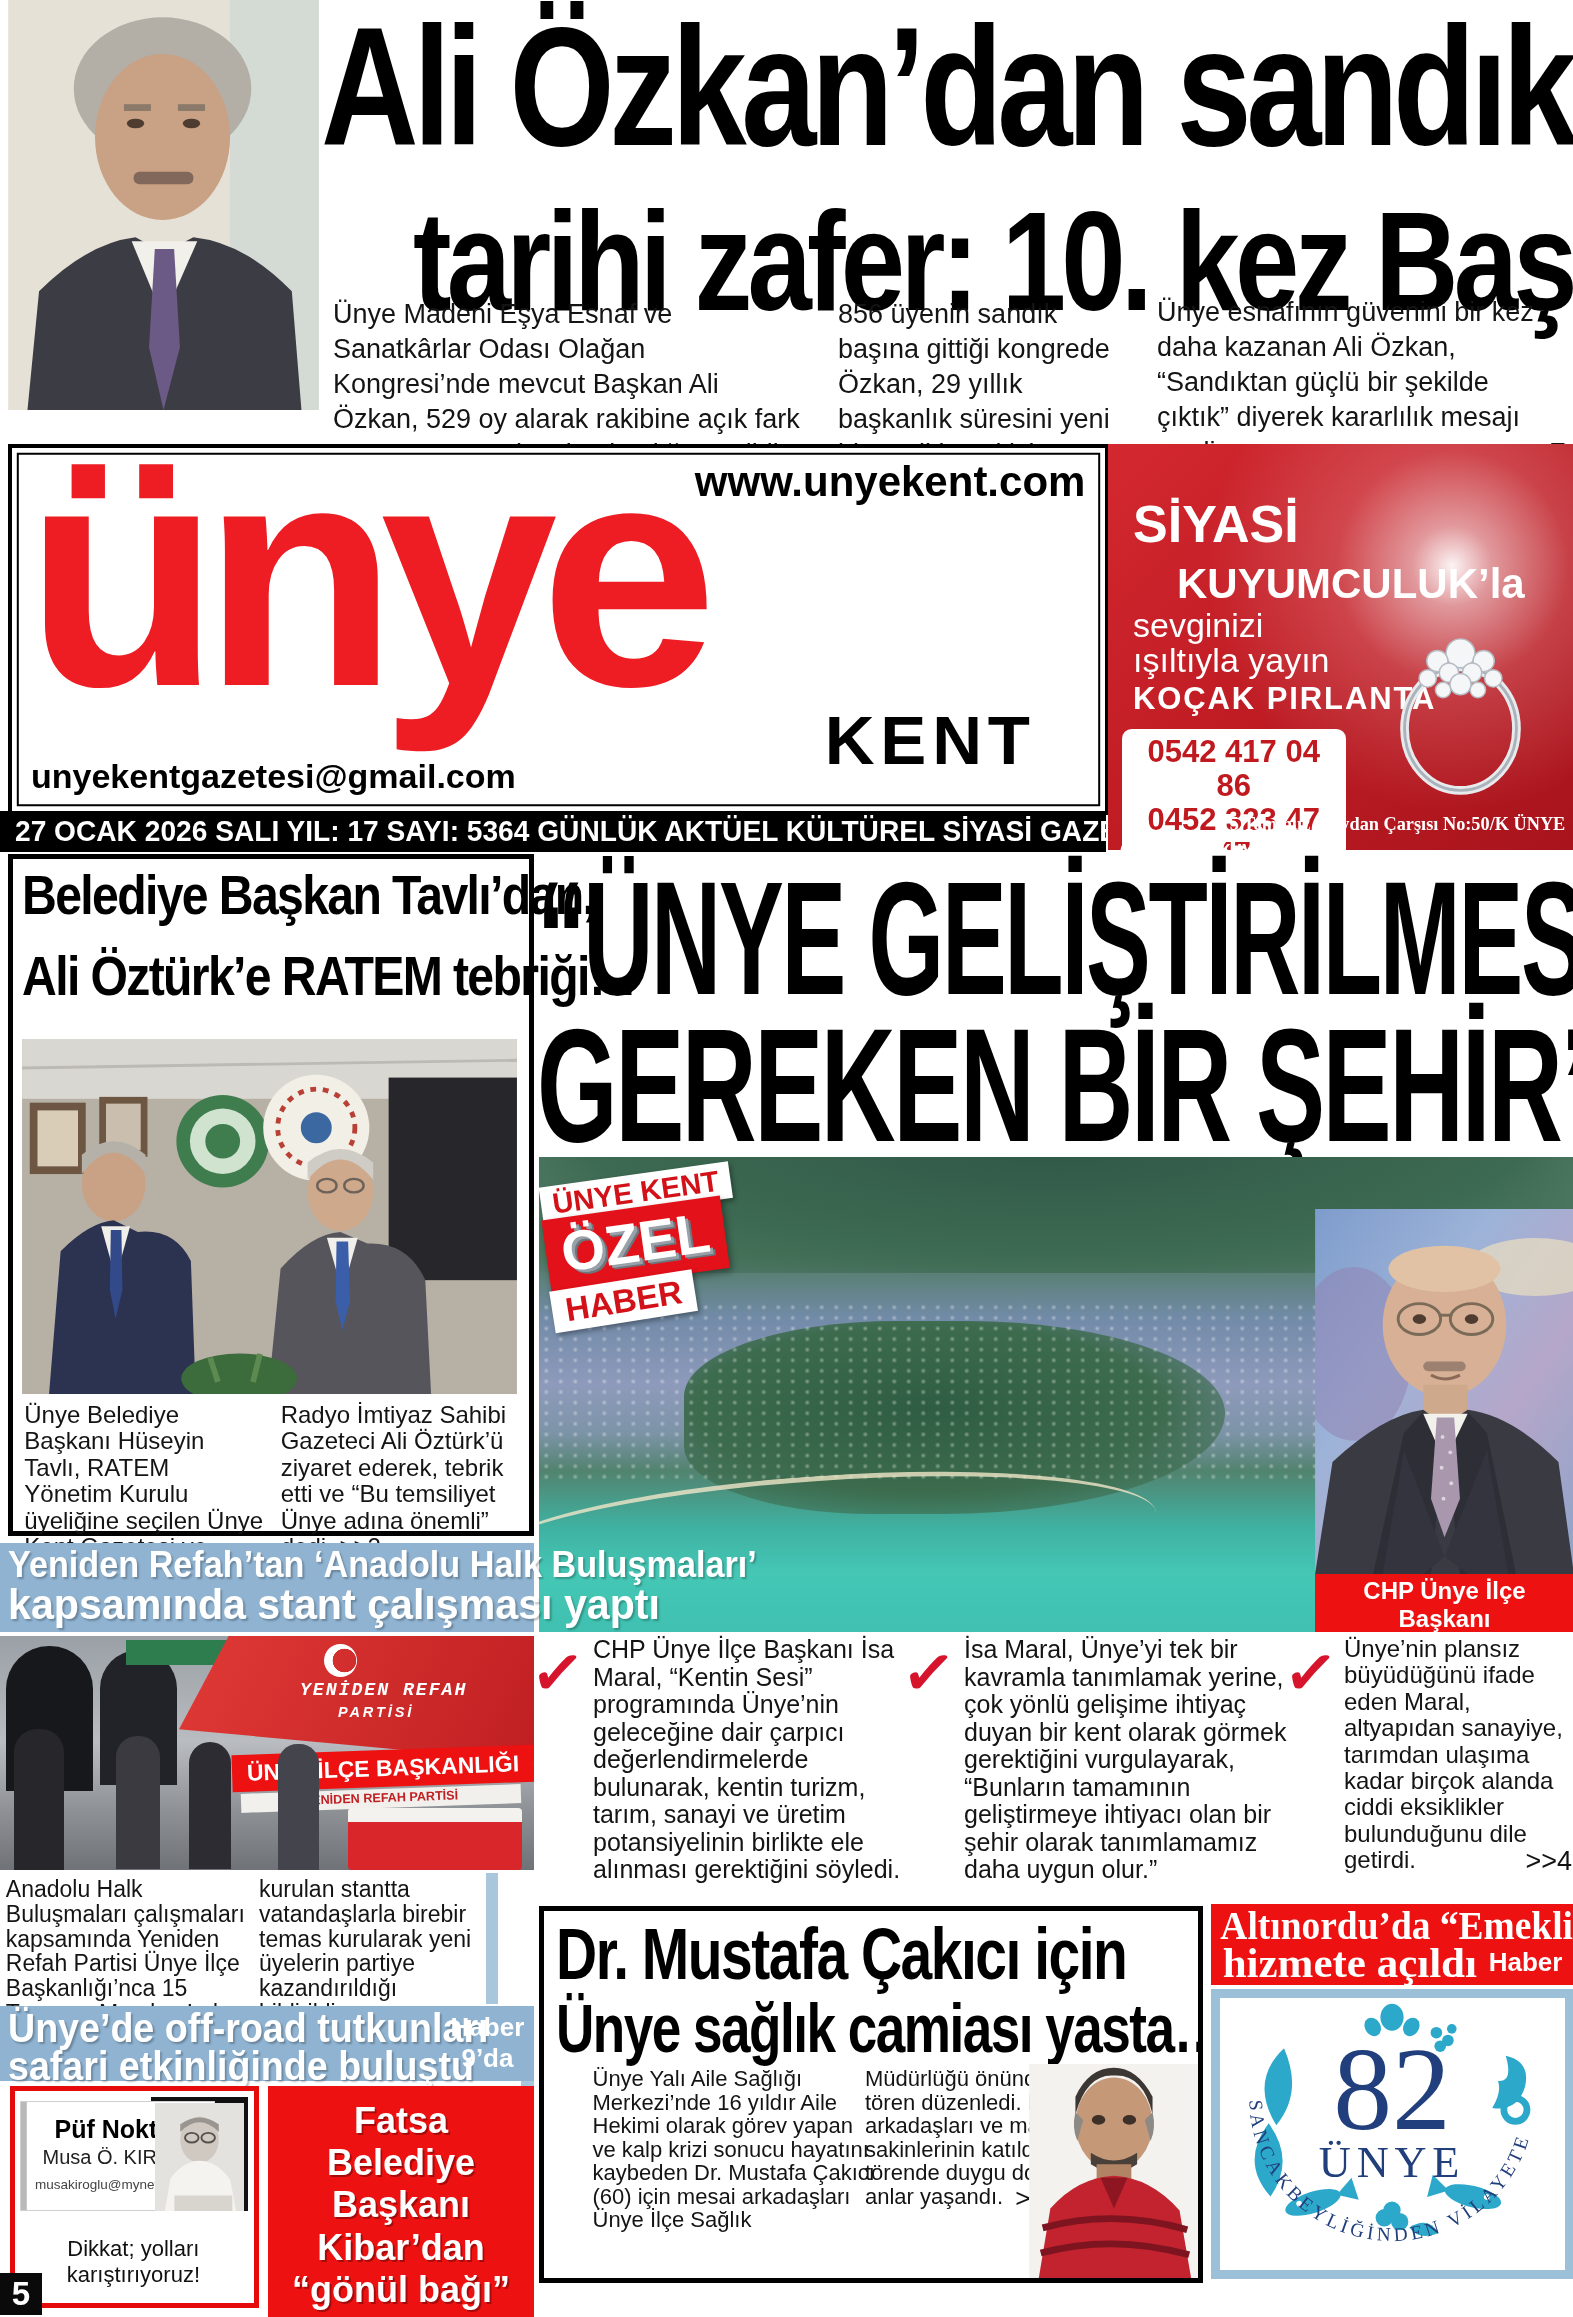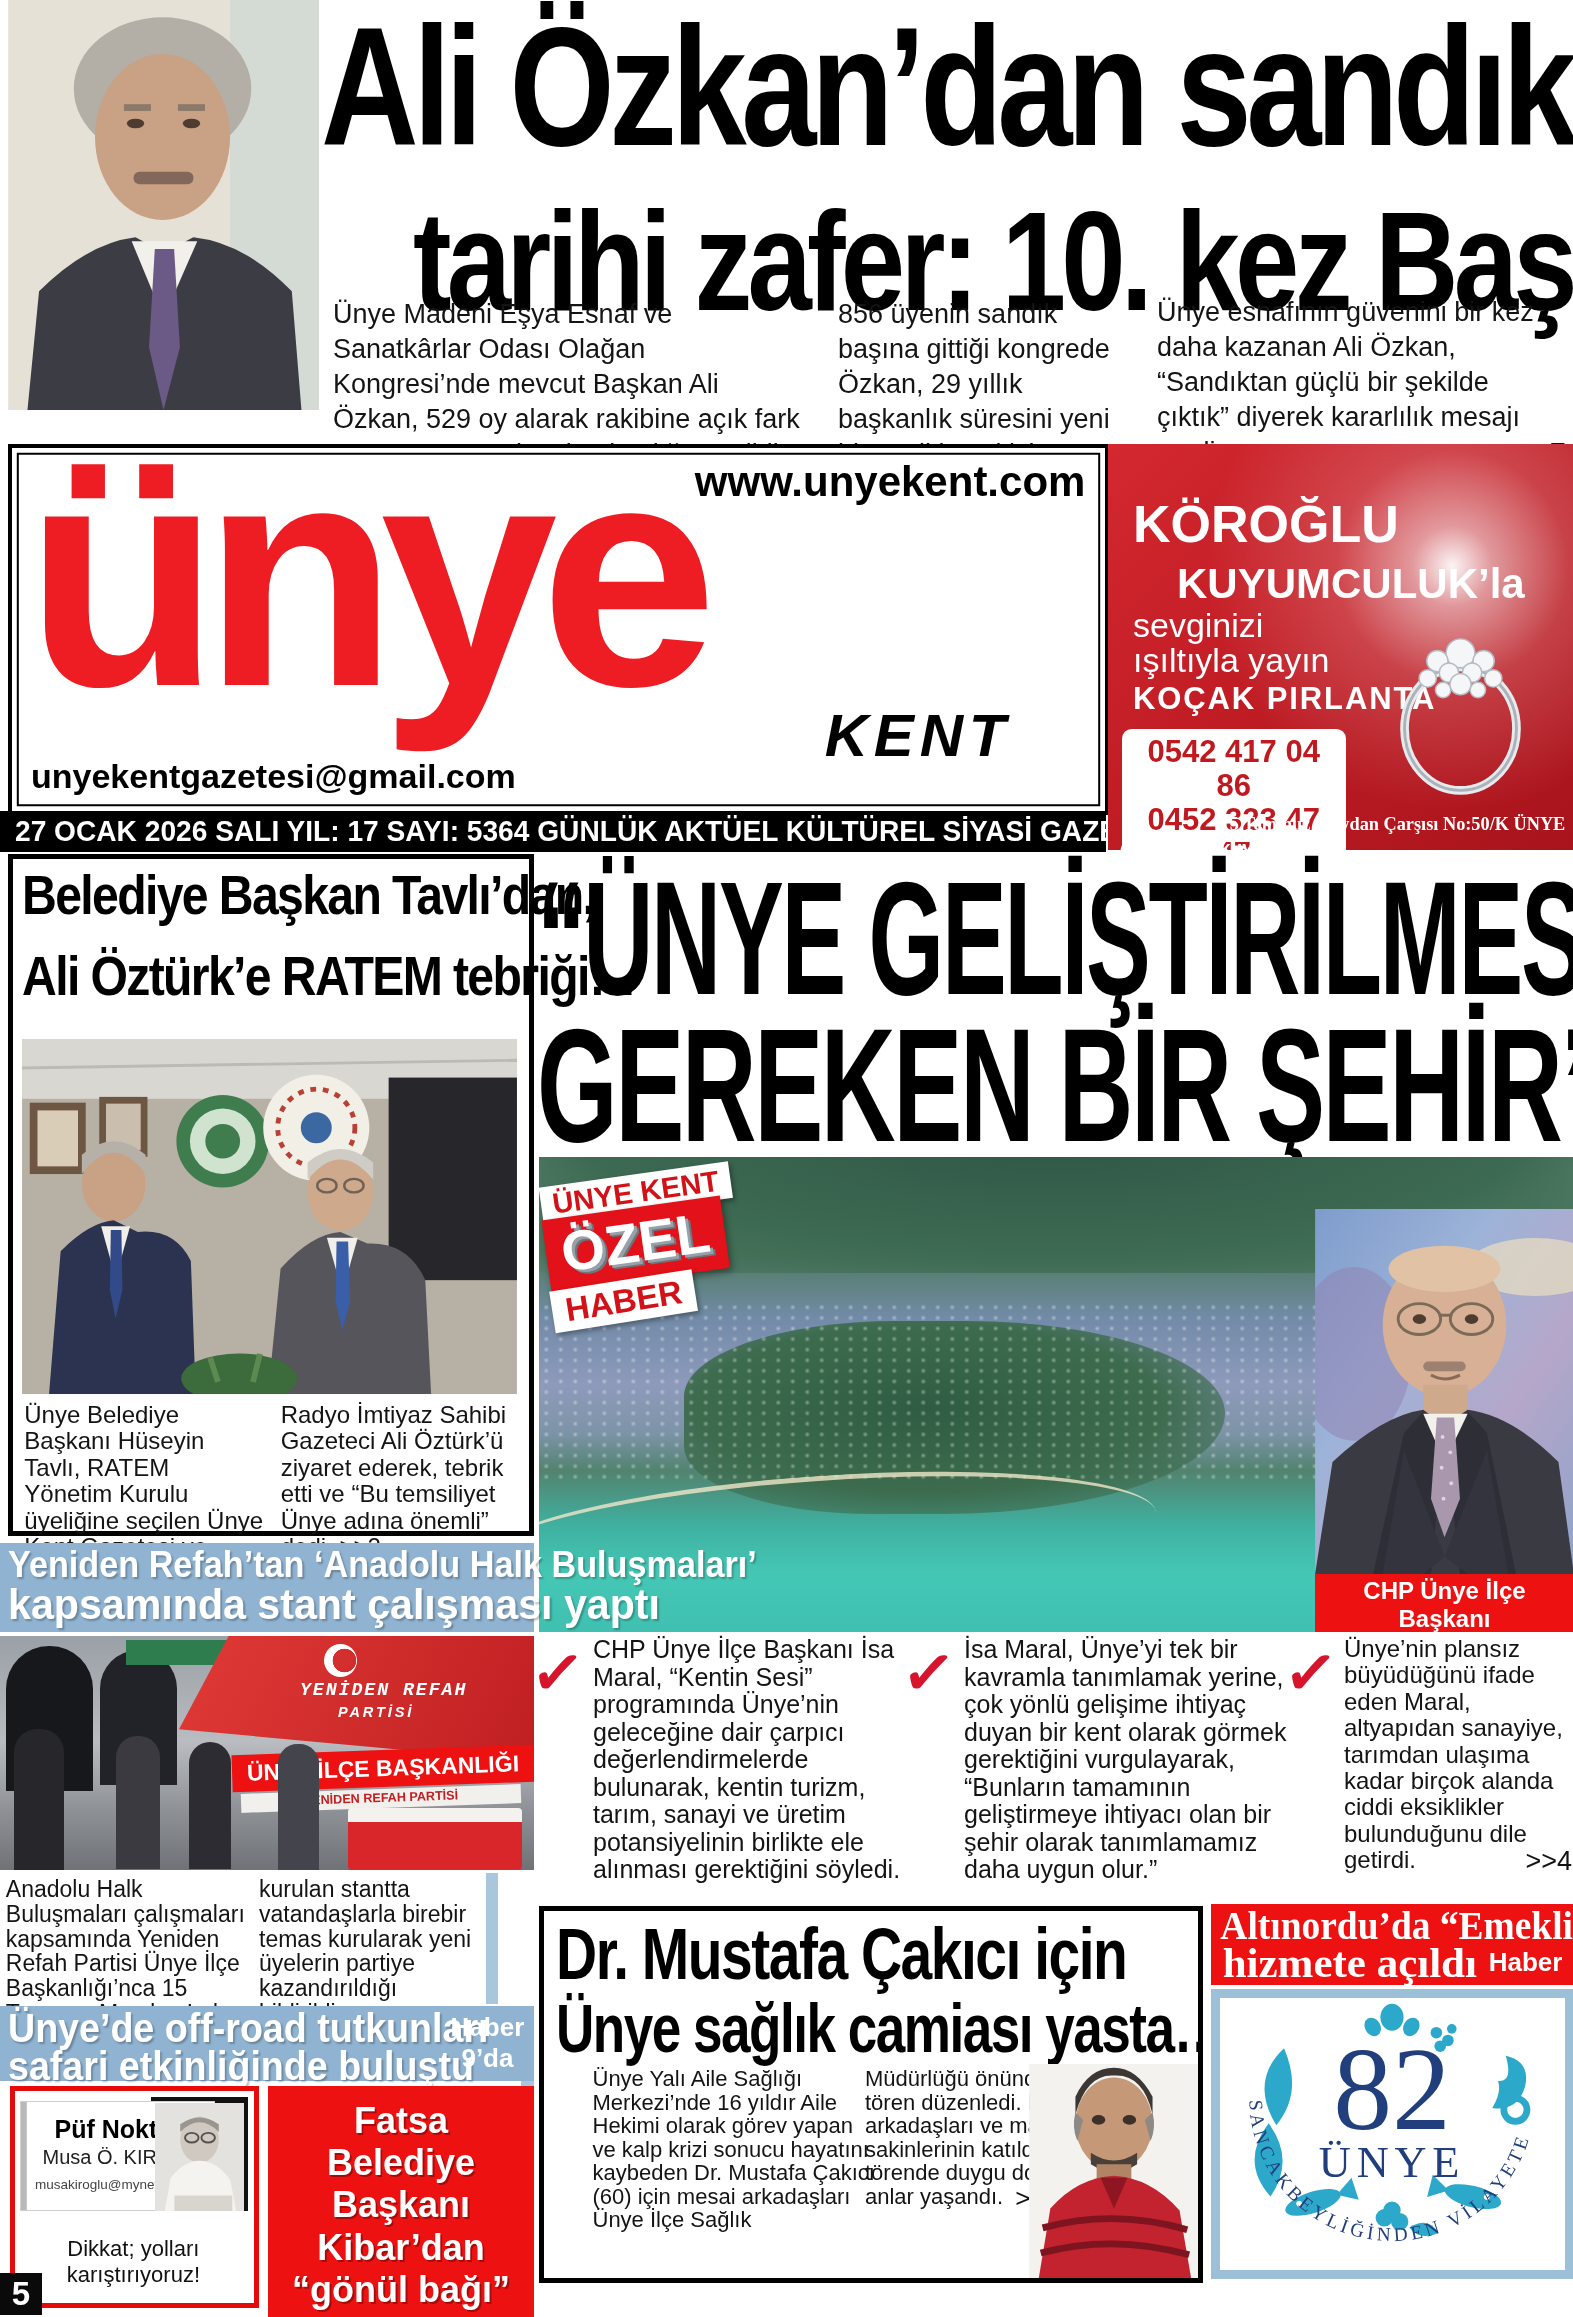--- a/index.html
+++ b/index.html
@@ -7,21 +7,21 @@
        font-family:"Liberation Sans",sans-serif;color:#000;}
   .abs{position:absolute;}
   .cond{display:inline-block;white-space:nowrap;font-weight:bold;transform-origin:0 0;line-height:1;}
   .bodytxt{color:#141414;text-align:left;}
   .pref{float:right;font-weight:normal;}
   
   #masthead-box{left:7.7px;top:444px;width:1093px;height:363px;border:4.8px solid #000;
     box-shadow:inset 0 0 0 4.8px #fff, inset 0 0 0 6.8px #000;background:#fff;}
   #logo-main{position:absolute;left:13.5px;top:-33px;font-size:319px;font-weight:bold;
     color:#ee1c23;letter-spacing:-17.4px;line-height:1;}
-  #logo-sub{position:absolute;left:813px;top:253px;font-size:60px;font-weight:bold;letter-spacing:5.8px;font-style:italic;}
+  #logo-sub{position:absolute;left:813px;top:253px;font-size:69px;font-weight:bold;letter-spacing:5.8px;}
   #mh-web{position:absolute;right:19.3px;top:9.7px;font-size:42px;font-weight:bold;}
   #mh-mail{position:absolute;left:19.3px;top:309px;font-size:34px;font-weight:bold;}
   #datebar{left:0;top:811px;width:1106px;height:41px;background:#000;color:#fff;
     font-weight:bold;font-size:29px;line-height:41px;padding-left:15.4px;box-sizing:border-box;}
   
   #ad{left:1108px;top:444px;width:465px;height:406px;overflow:hidden;color:#fff;
     background:
       radial-gradient(circle at 74% 30%, rgba(255,255,255,.95) 0%, rgba(255,255,255,.55) 9%, rgba(255,210,210,.22) 26%, rgba(195,25,32,0) 55%),
       linear-gradient(135deg,#d42830 0%,#c01c24 45%,#a8141c 100%);}
   .ad-t{position:absolute;left:25px;}
@@ -79,21 +79,21 @@
   <div id="logo-main">ünye</div>
   <div id="logo-sub">KENT</div>
   <div id="mh-web">www.unyekent.com</div>
   <div id="mh-mail">unyekentgazetesi@gmail.com</div>
 </div>
 <div class="abs" id="datebar">
   <span class="cond" style="font-weight:bold;transform:scaleX(0.97);">27 OCAK 2026 SALI YIL: 17 SAYI: 5364 GÜNLÜK AKTÜEL  KÜLTÜREL SİYASİ GAZETE  Fiyatı: 20 ₺</span>
 </div>
 
 <div class="abs" id="ad">
-  <div class="ad-t" style="top:50px;font-size:52px;font-weight:bold;">KÖROĞLU</div>
+  <div class="ad-t" style="top:50px;font-size:52px;font-weight:bold;">SİYASİ</div>
   <div class="ad-t" style="top:116px;font-size:42px;font-weight:bold;margin-left:44px;">KUYUMCULUK’la</div>
   <div class="ad-t" style="top:162px;font-size:34px;">sevginizi</div>
   <div class="ad-t" style="top:197px;font-size:34px;">ışıltıyla yayın</div>
   <div class="ad-t" style="top:237px;font-size:31px;font-weight:bold;letter-spacing:1.9px;">KOÇAK PIRLANTA</div>
   <div id="ad-phones">
     <div>0542 417 04 86</div>
     <div>0452 323 47 47</div>
   </div>
   <div class="ad-t" style="left:11.6px;top:369px;font-size:19.3px;font-weight:bold;margin-top:25px;">@köroglu_kuyumculuk</div>
   <div style="position:absolute;right:7.7px;top:370px;font-size:18.3px;font-weight:bold;font-family:'Liberation Serif',serif;">15 Temmuz Meydan Çarşısı No:50/K ÜNYE</div>

